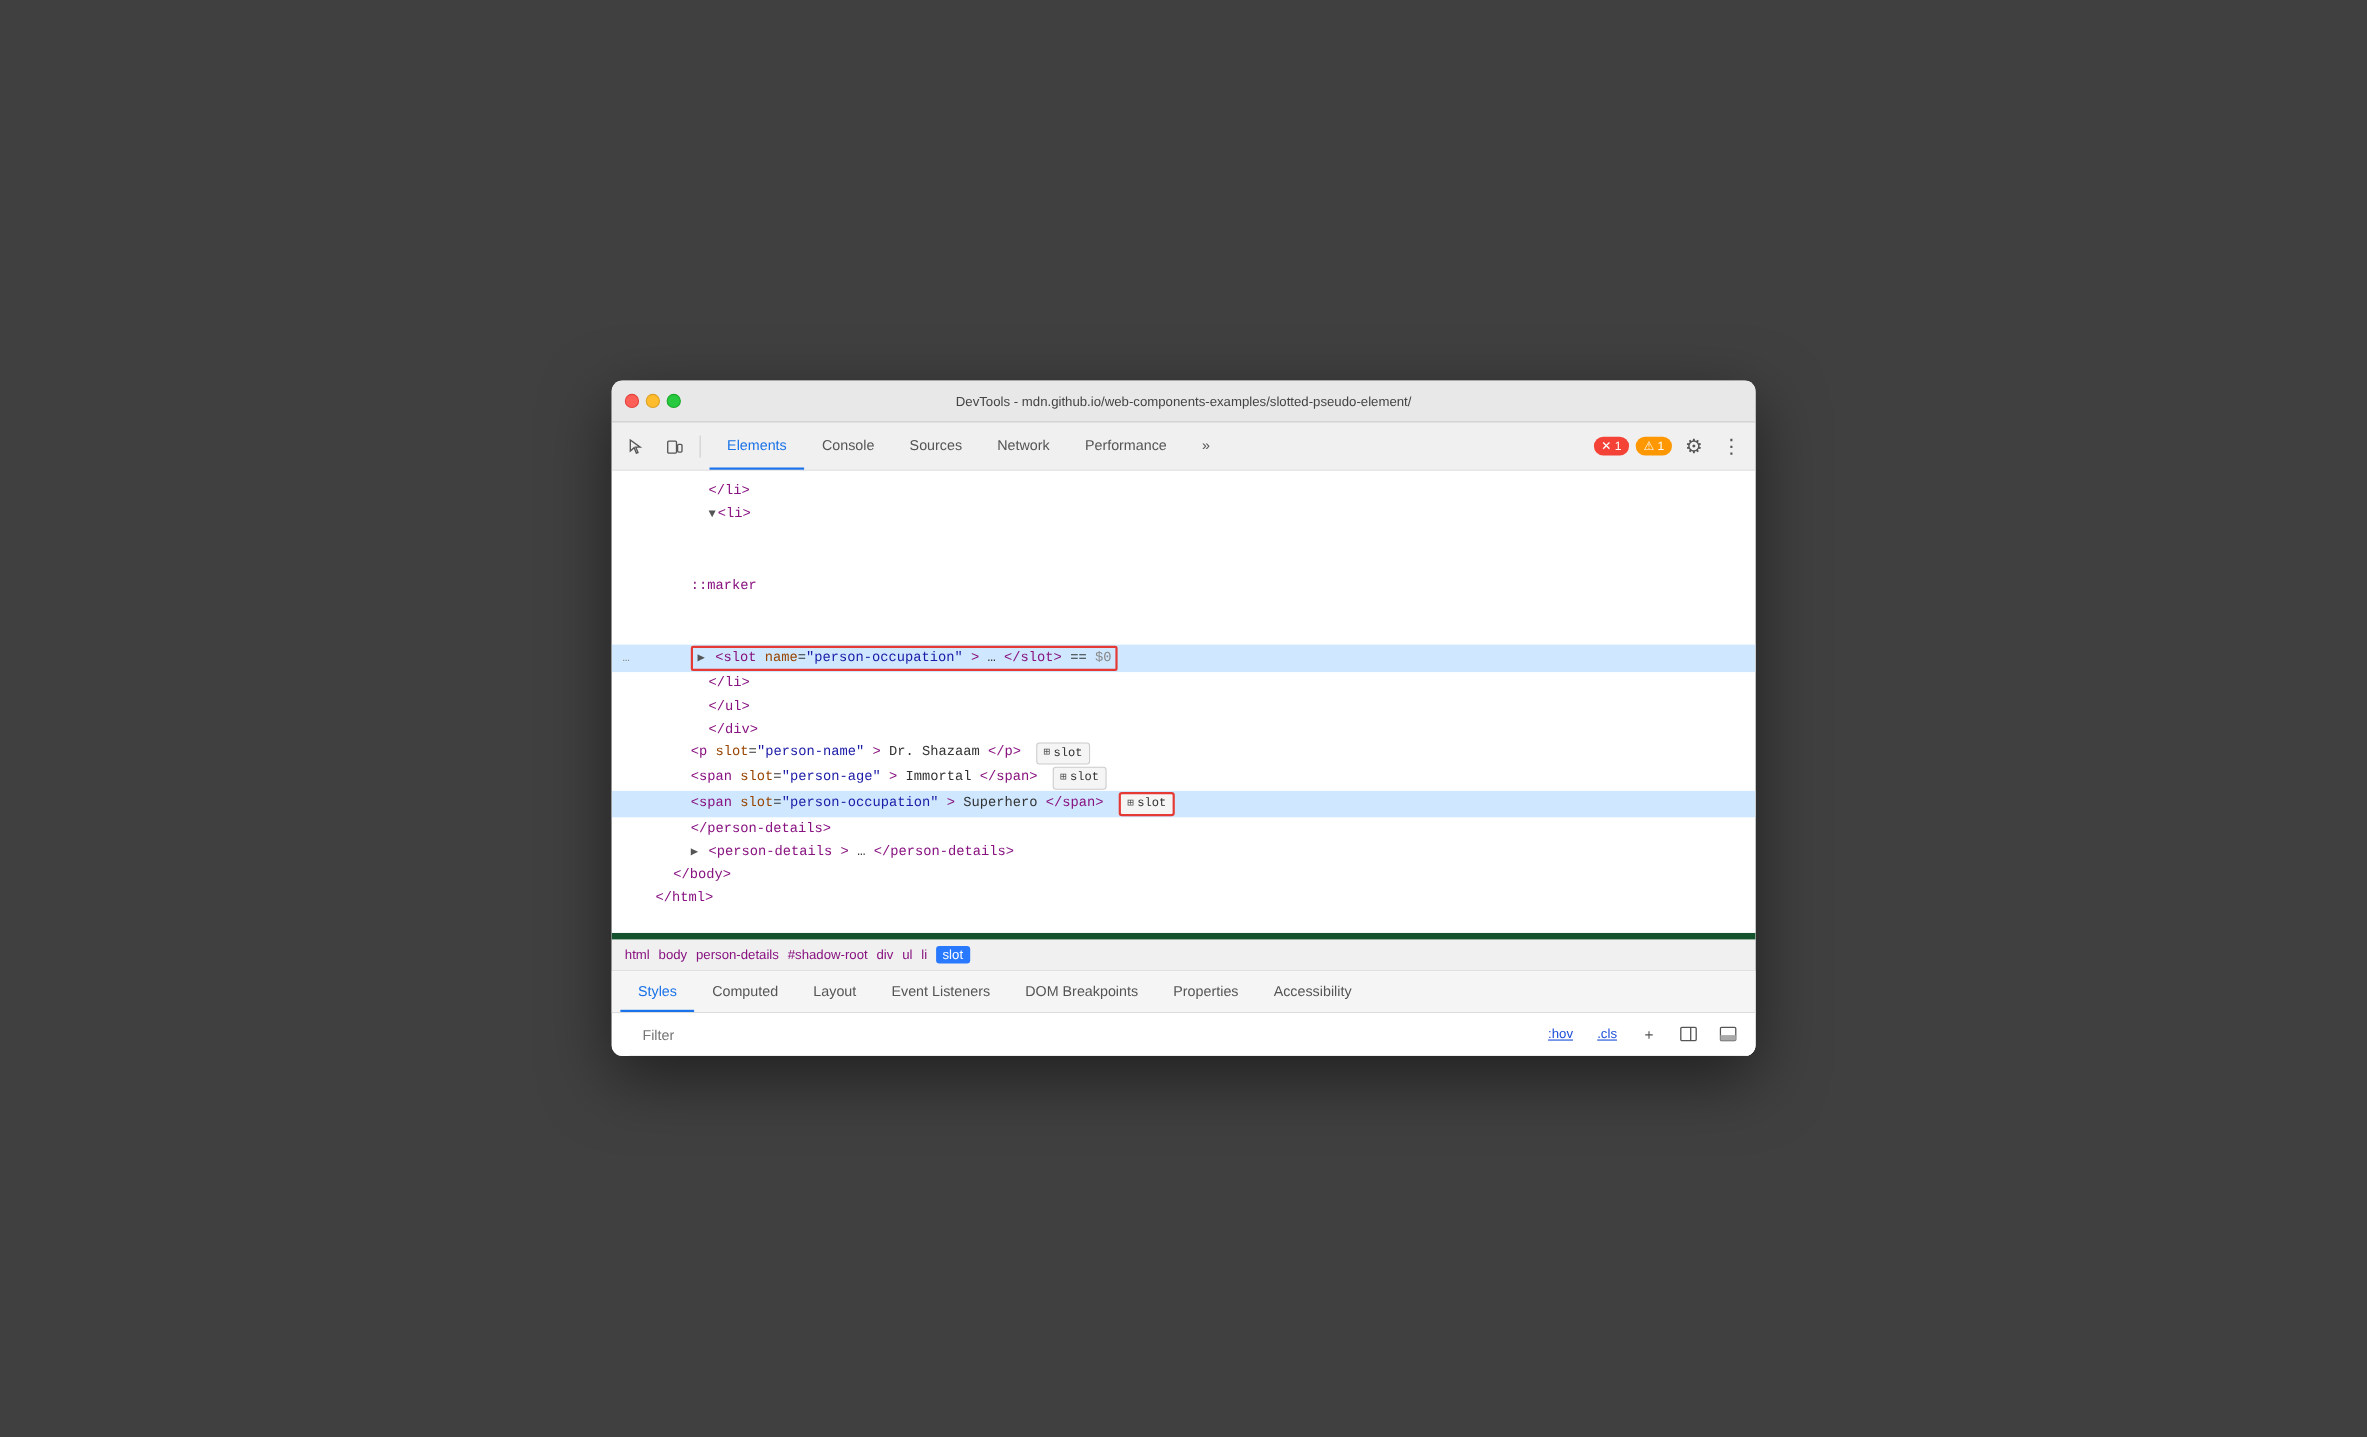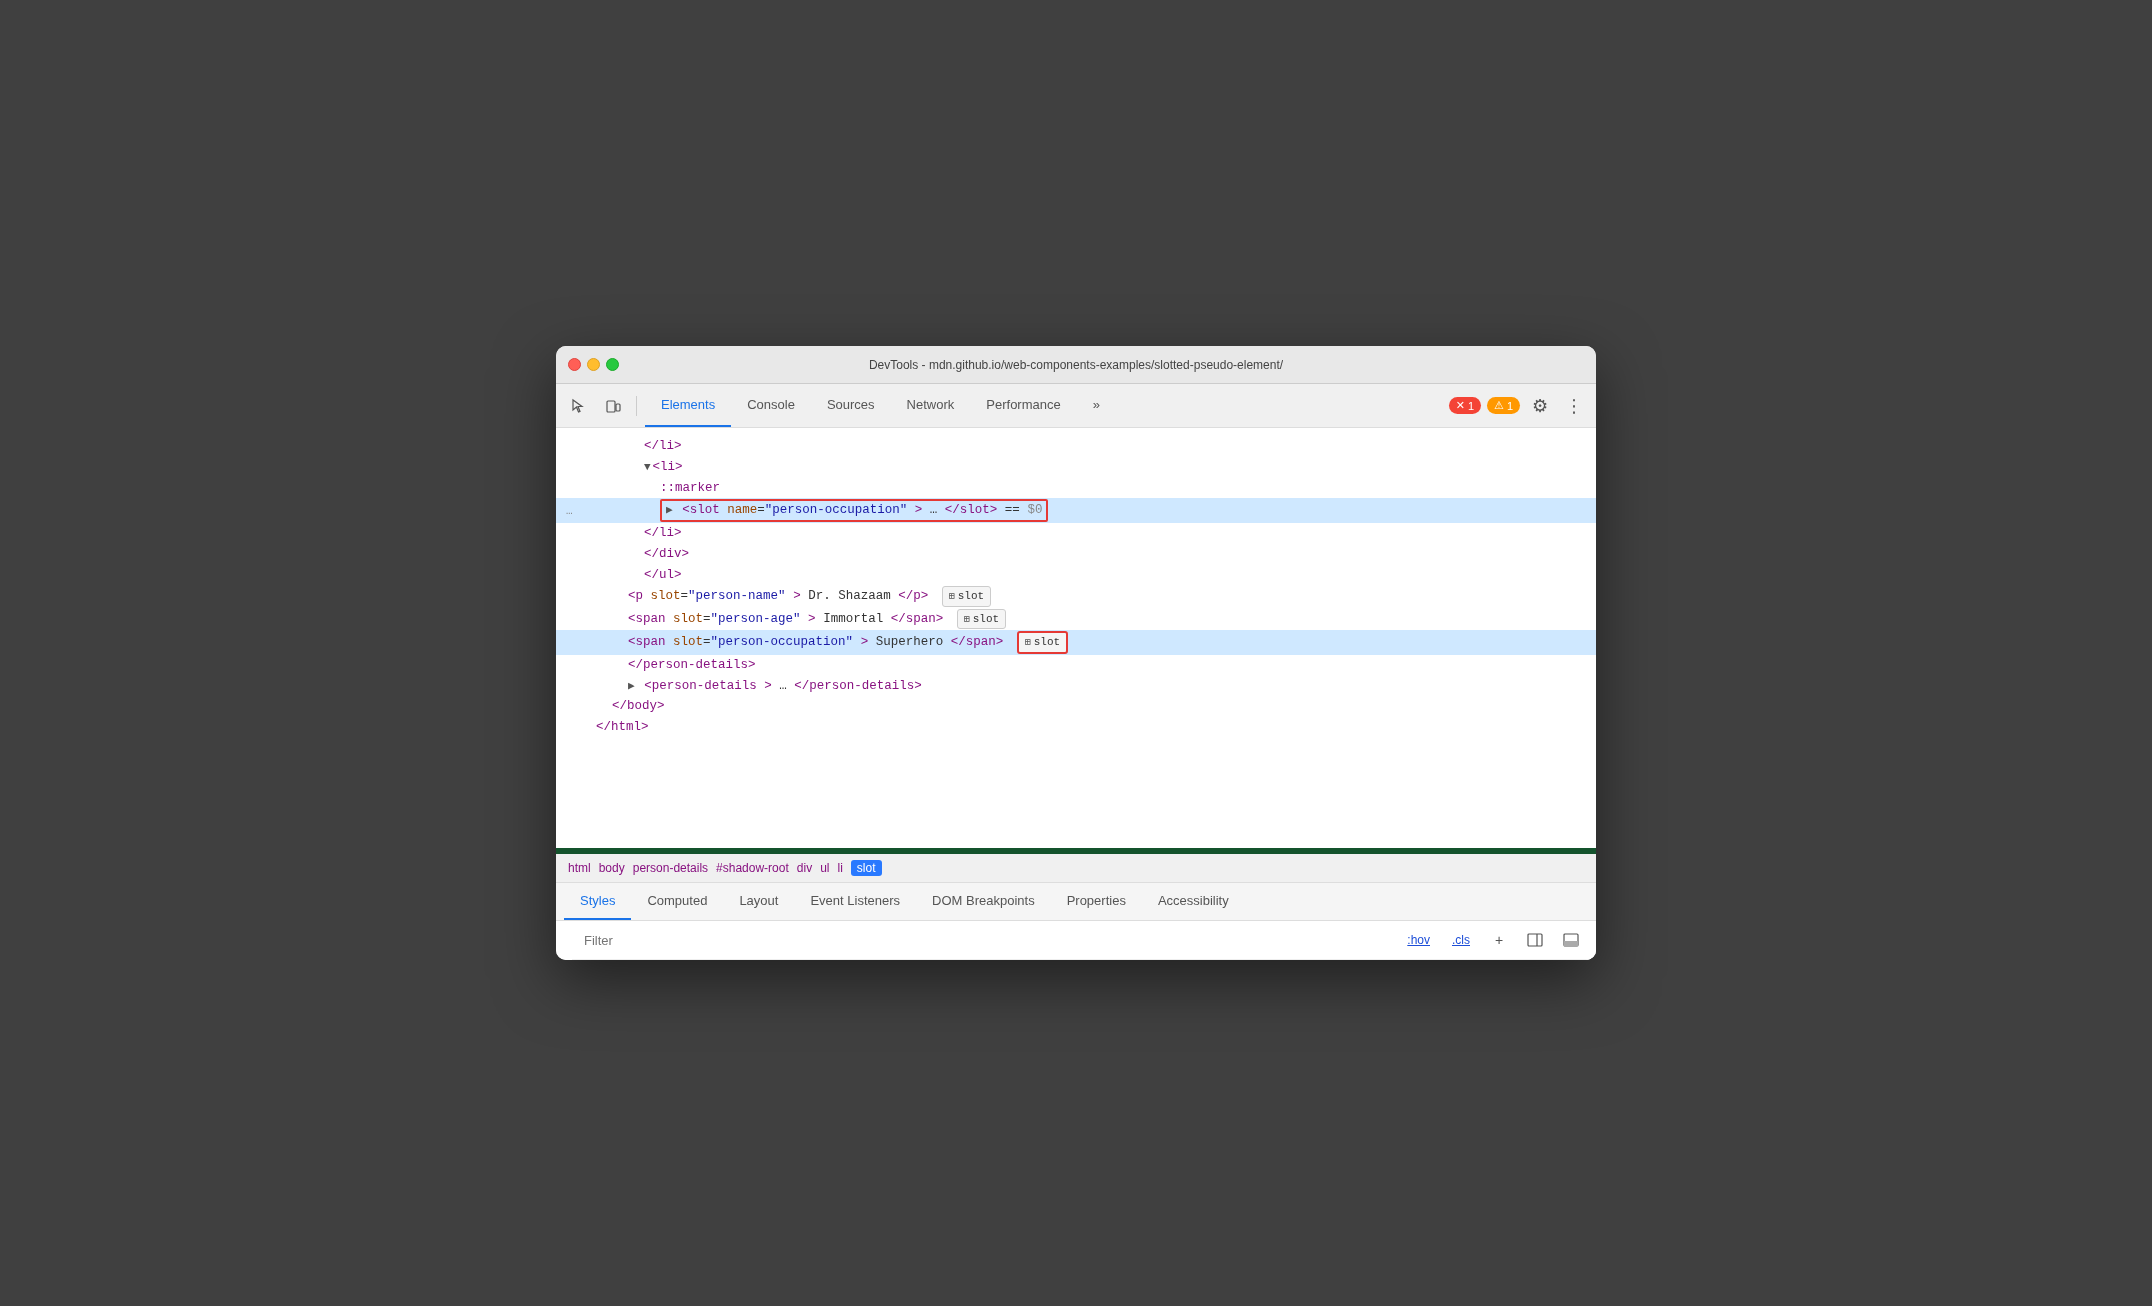--- a/index.html
+++ b/index.html
@@ -162,21 +162,21 @@
       cursor: pointer;
     }
     .tag { color: #881280; }
     .attr-name { color: #994500; }
     .attr-value { color: #1a1aa6; }
     .pseudo { color: #881280; }
     .dollar { color: #888; }
     .indent-1 { padding-left: 56px; }
     .indent-2 { padding-left: 72px; }
     .indent-3 { padding-left: 88px; }
-    .indent-4 { padding-left: 104px; }
+    .indent-4 { padding-left: 72px; margin-top: 44px; }
     .triangle { color: #555; margin-right: 2px; font-size: 11px; }
     .slot-badge {
       display: inline-flex;
       align-items: center;
       gap: 3px;
       background: #f5f5f5;
       border: 1px solid #ccc;
       border-radius: 3px;
       padding: 1px 6px;
       font-size: 11px;
@@ -380,25 +380,25 @@
         <span> == </span>
         <span class="dollar">$0</span>
       </span>
     </div>
 
     <div class="dom-line indent-3">
       <span class="tag">&lt;/li&gt;</span>
     </div>
 
     <div class="dom-line indent-3">
+      <span class="tag">&lt;/ul&gt;</span>
+    </div>
+
+    <div class="dom-line indent-3">
       <span class="tag">&lt;/div&gt;</span>
-    </div>
-
-    <div class="dom-line indent-3">
-      <span class="tag">&lt;/ul&gt;</span>
     </div>
 
     <div class="dom-line indent-2">
       <span class="tag">&lt;</span><span class="tag">p</span>
       <span> </span><span class="attr-name">slot</span><span>=</span><span class="attr-value">"person-name"</span>
       <span class="tag">&gt;</span>
       <span>Dr. Shazaam</span>
       <span class="tag">&lt;/p&gt;</span>
       <span class="slot-badge">
         <span class="slot-icon">⊞</span>

